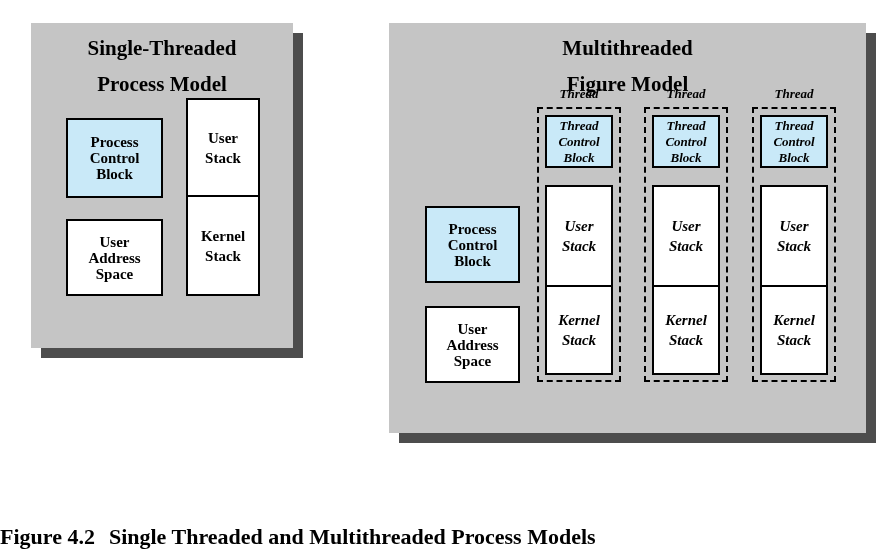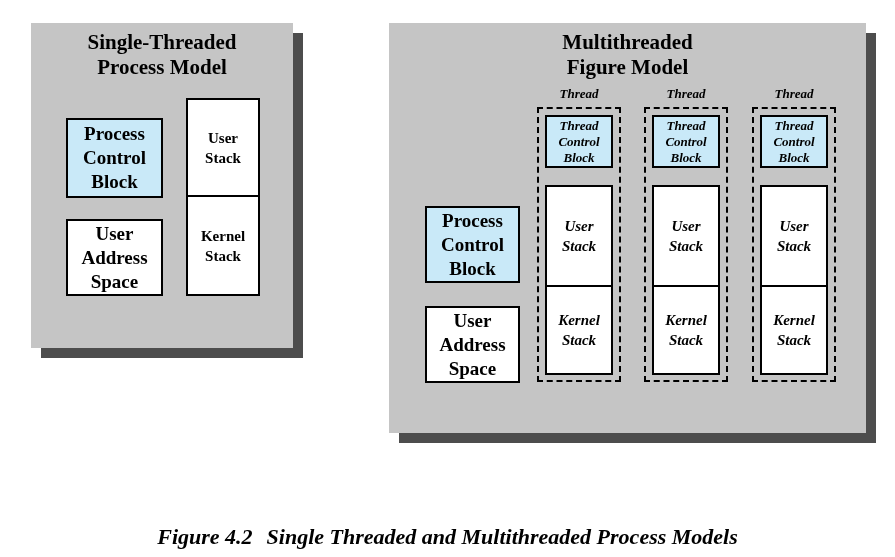--- a/index.html
+++ b/index.html
@@ -17,26 +17,26 @@
     font-weight:bold;color:#000;overflow:hidden;
   }
   .panel{
     position:absolute;background:var(--panel-bg);
     box-shadow:10px 10px 0 0 var(--panel-shadow);
   }
   .panel-left{left:31px;top:23px;width:262px;height:325px;}
   .panel-right{left:389px;top:23px;width:477px;height:410px;}
   .panel-title{
     position:absolute;top:7px;left:0;width:100%;
-    text-align:center;font-size:21px;line-height:25px;white-space:pre-line;
+    text-align:center;font-size:21px;line-height:36px;white-space:pre-line;
   }
   .box{
     position:absolute;display:flex;align-items:center;justify-content:center;
     text-align:center;white-space:pre-line;border:2px solid var(--line);
-    font-size:19px;line-height:24px;
+    font-size:15px;line-height:16px;
   }
   .blue{background:var(--block-blue);}
   .white{background:var(--block-white);}
   .pcb-left{left:35px;top:95px;width:97px;height:80px;}
   .uas-left{left:35px;top:196px;width:97px;height:77px;}
   .stack-left{left:155px;top:75px;width:74px;height:198px;}
   .stack-col{
     position:absolute;display:flex;flex-direction:column;
     border:2px solid var(--line);background:var(--block-white);
   }
@@ -55,21 +55,21 @@
   }
   .thread-dashed{
     position:relative;height:275px;border:2px dashed var(--line);
   }
   .tcb{left:6px;top:6px;width:68px;height:53px;font-size:13px;line-height:16px;}
   .thread-stack{left:6px;top:76px;width:68px;height:190px;}
   .thread-stack .cell-user{height:98px;}
   .thread-stack .cell-kernel{flex:1;border-top:2px solid var(--line);}
   .caption{
     position:absolute;left:0;top:524px;width:100%;
-    text-align:center;font-size:22px;font-style:italic;
+    font-size:22px;
   }
   .caption .fig-title{margin-left:14px;}
 </style>
 </head>
 <body>
 
 <div class="stage">
 
   <div class="panel panel-left">
     <div class="panel-title">Single-Threaded

